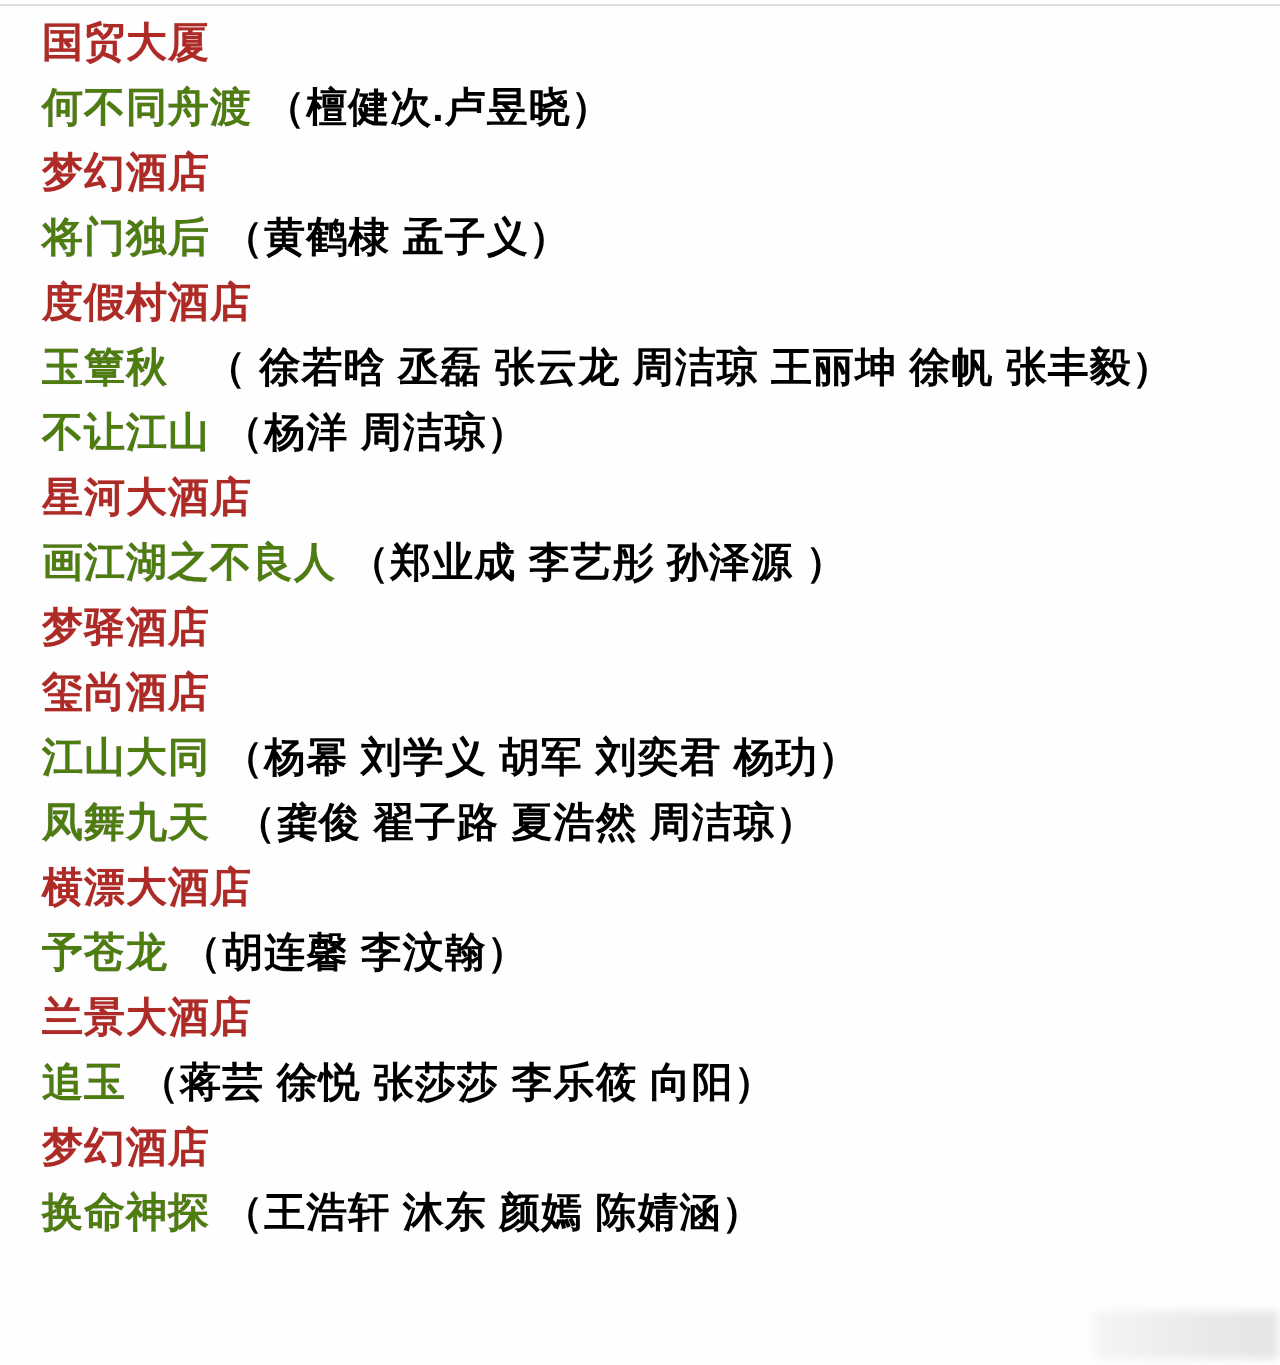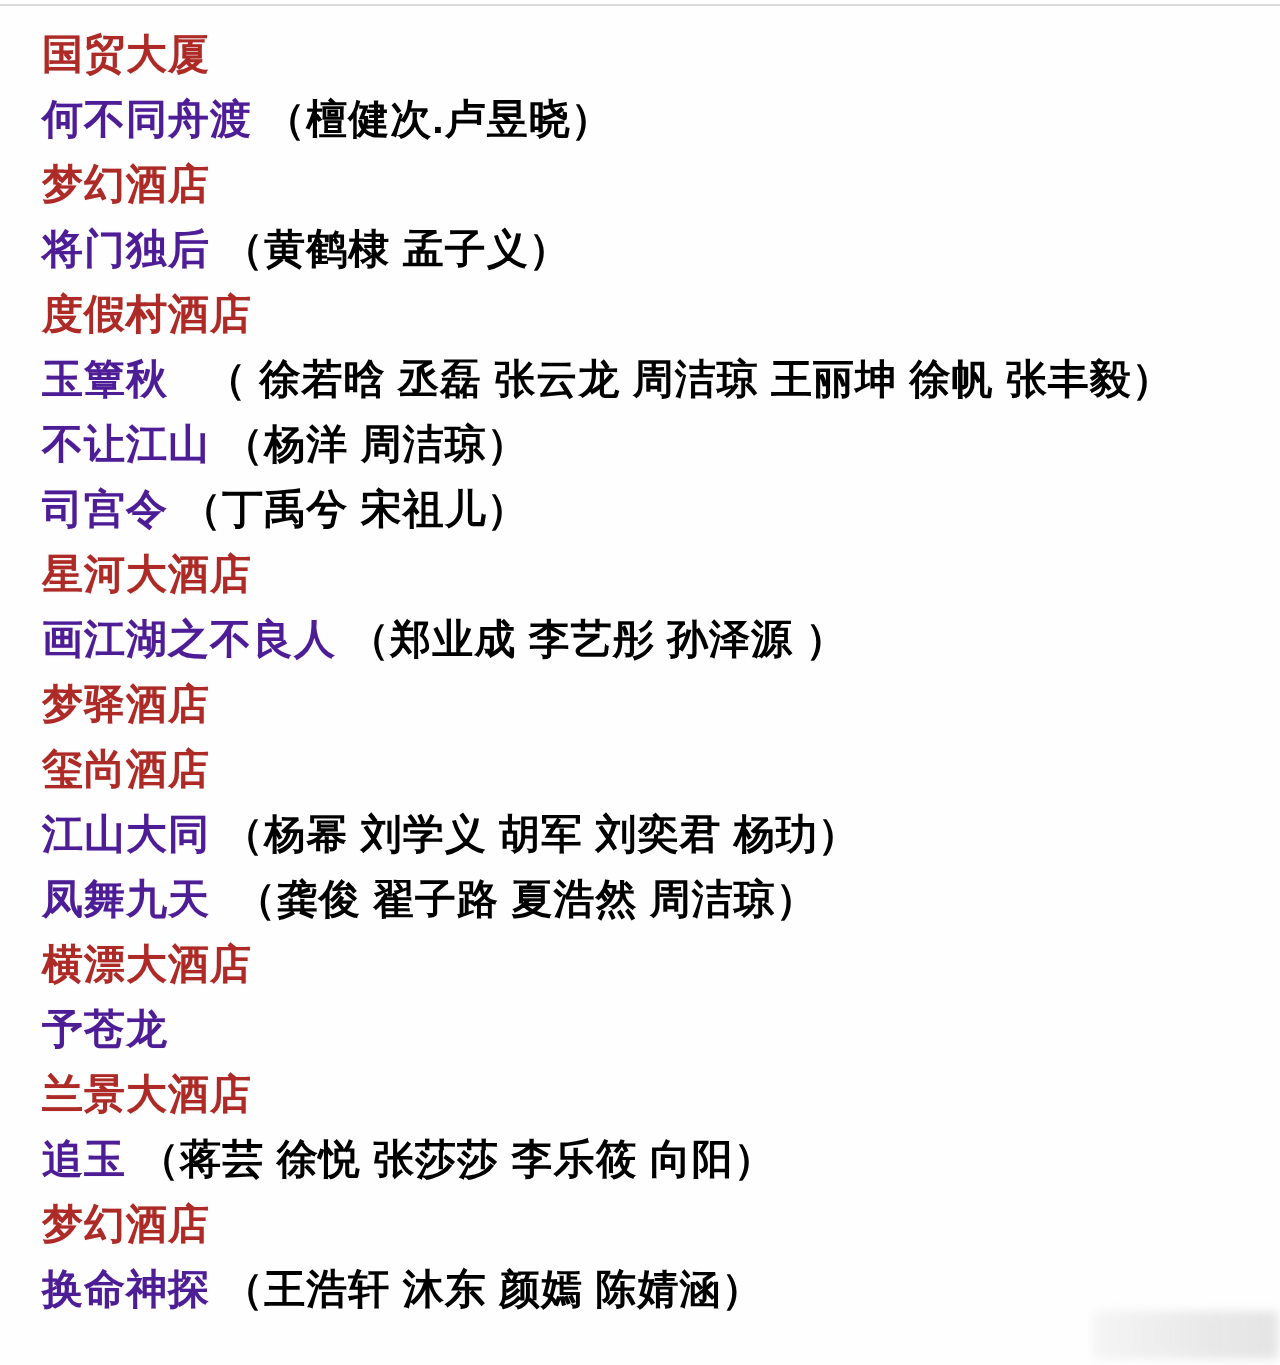--- a/index.html
+++ b/index.html
@@ -24,29 +24,29 @@
   }
   .list {
     position: absolute;
     top: 10px;
     left: 42px;
     right: 0;
   }
   .row {
     height: 65px;
     display: flex;
-    align-items: flex-end;
+    align-items: center;
     white-space: pre;
     font-weight: 700;
     font-size: 41px;
     letter-spacing: 1px;
     line-height: 1;
   }
   .title.hotel { color: #ae2a26; text-shadow: 0 0 1px rgba(140,20,20,0.35); }
-  .title.drama { color: #4c1d95; text-shadow: 0 0 1px rgba(140,70,200,0.35); }
+  .title.drama { color: #4d7c0f; text-shadow: 0 0 1px rgba(140,70,200,0.35); }
   .cast {
     color: #000000;
     margin-left: 0.3em;
   }
   .cast:empty { display: none; }
   .watermark {
     position: absolute;
     right: 2px;
     bottom: 6px;
     width: 185px;
@@ -84,23 +84,20 @@
   </div>
 
   <div class="row">
     <span class="title drama">玉簟秋</span><span class="cast">  （ 徐若晗 丞磊 张云龙 周洁琼 王丽坤 徐帆 张丰毅）</span>
   </div>
 
   <div class="row">
     <span class="title drama">不让江山</span><span class="cast">（杨洋 周洁琼）</span>
   </div>
 
-  <div class="row">
-    <span class="title drama">司宫令</span><span class="cast">（丁禹兮 宋祖儿）</span>
-  </div>
 
   <div class="row">
     <span class="title hotel">星河大酒店</span>
   </div>
 
   <div class="row">
     <span class="title drama">画江湖之不良人</span><span class="cast">（郑业成 李艺彤 孙泽源 ）</span>
   </div>
 
   <div class="row">
@@ -117,21 +114,21 @@
 
   <div class="row">
     <span class="title drama">凤舞九天</span><span class="cast"> （龚俊 翟子路 夏浩然 周洁琼）</span>
   </div>
 
   <div class="row">
     <span class="title hotel">横漂大酒店</span>
   </div>
 
   <div class="row">
-    <span class="title drama">予苍龙</span>
+    <span class="title drama">予苍龙</span><span class="cast">（胡连馨 李汶翰）</span>
   </div>
 
   <div class="row">
     <span class="title hotel">兰景大酒店</span>
   </div>
 
   <div class="row">
     <span class="title drama">追玉</span><span class="cast">（蒋芸 徐悦 张莎莎 李乐筱 向阳）</span>
   </div>
 

